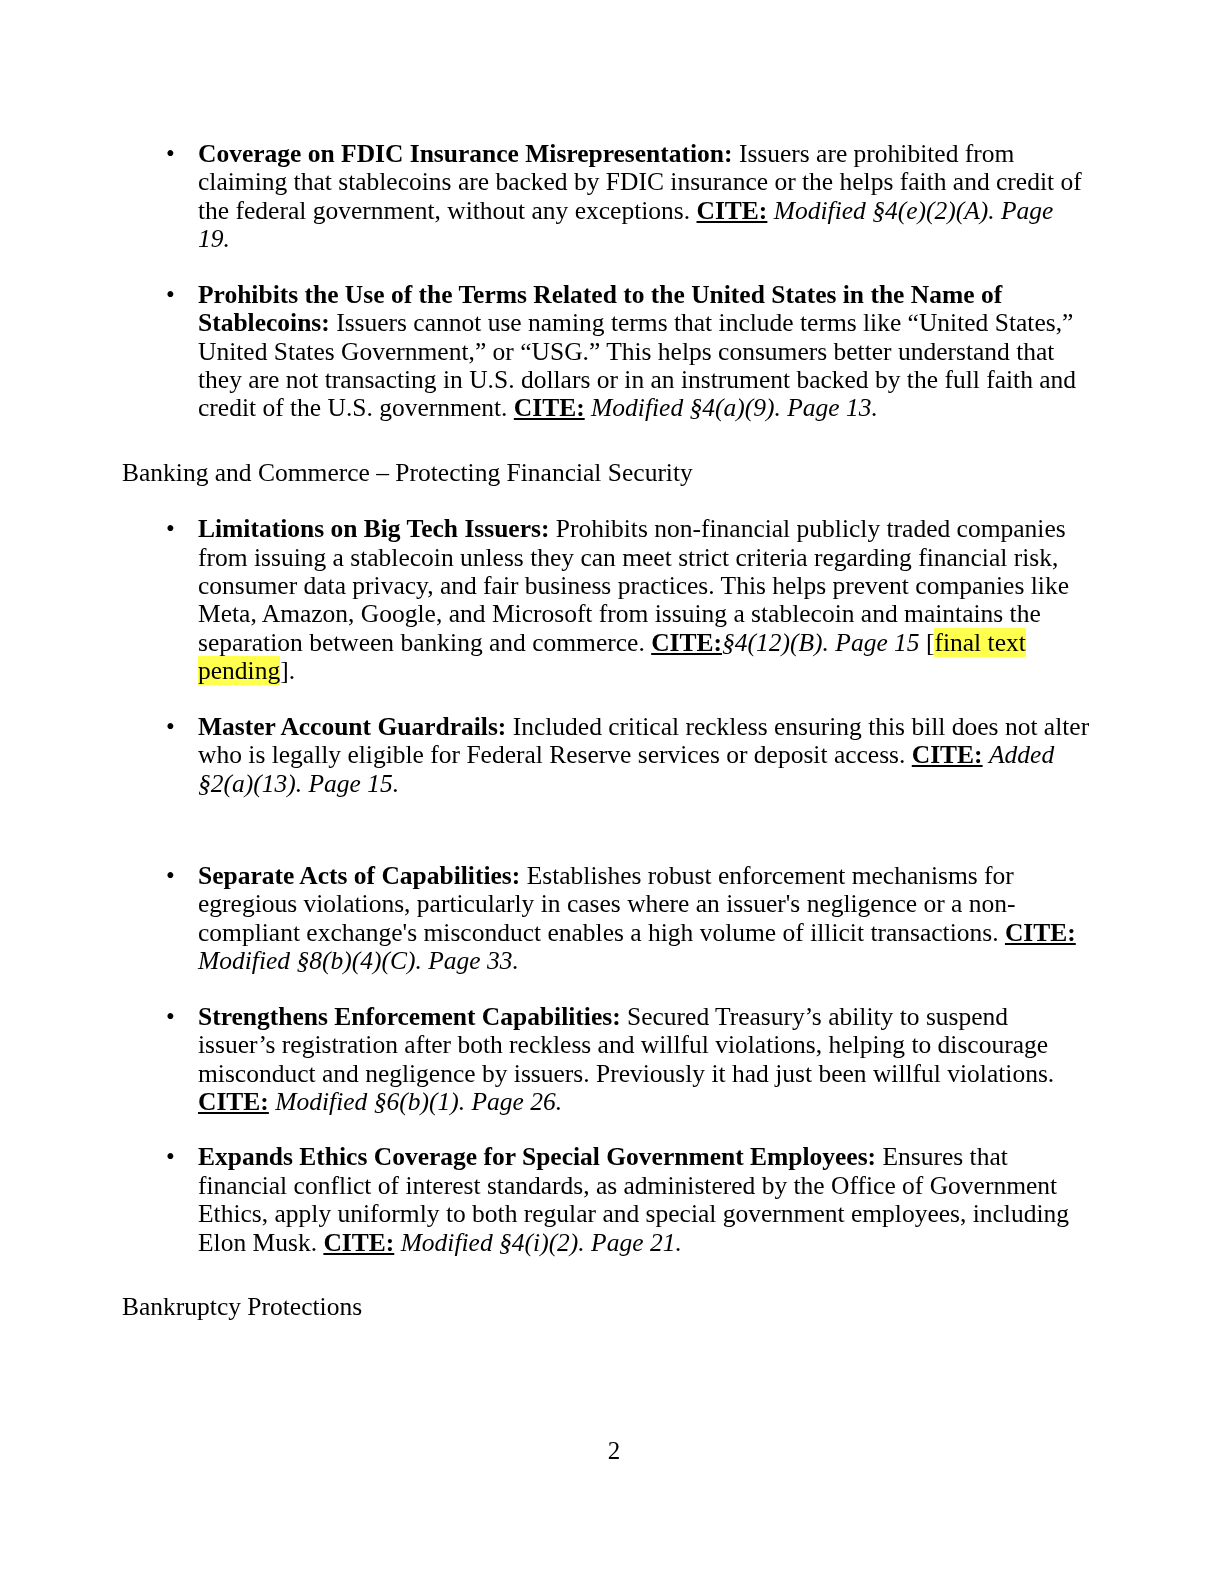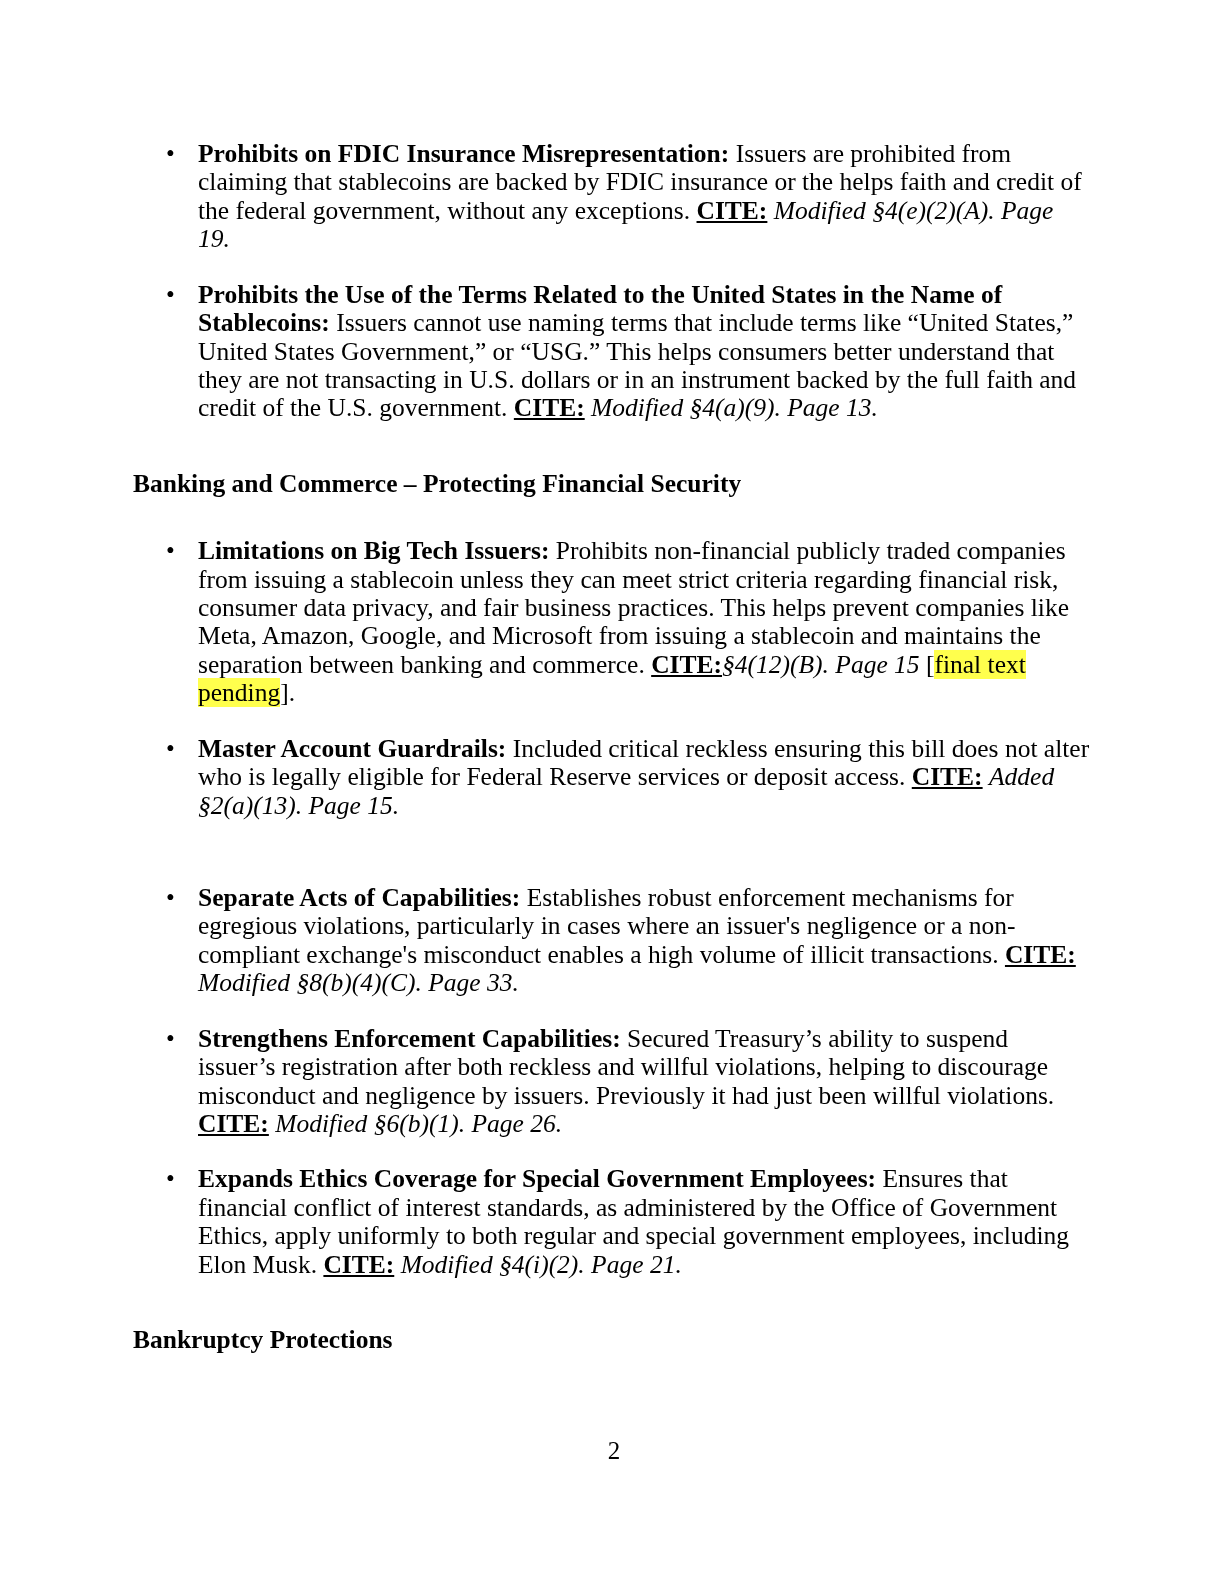--- a/index.html
+++ b/index.html
@@ -19,23 +19,23 @@
     box-sizing: border-box;
     padding: 140px 138px 0 122px;
     overflow: hidden;
   }
   .doc-body {
     font-size: 25.5px;
     line-height: 1.115;
   }
   
   .section-heading {
-    font-weight: bold;
+    font-weight: normal;
     font-size: 25.5px;
-    margin: 11px;
+    margin: 0;
     padding: 0;
   }
 
   
   ul.bullets {
     list-style: none;
     margin: 0;
     padding: 0;
   }
   ul.bullets > li {
@@ -82,21 +82,21 @@
 </head>
 <body>
 
 <div id="page">
 
   <div class="doc-body">
 
     <ul class="bullets">
       <li>
         <span class="bullet-marker">•</span>
-        <span class="lead">Prohibits on FDIC Insurance Misrepresentation:</span><span> Issuers are prohibited from claiming that stablecoins are backed by FDIC insurance or the helps faith and credit of the federal government, without any exceptions. </span><span class="cite-label">CITE:</span><span> </span><span class="cite-ref">Modified §4(e)(2)(A). Page 19.</span>
+        <span class="lead">Coverage on FDIC Insurance Misrepresentation:</span><span> Issuers are prohibited from claiming that stablecoins are backed by FDIC insurance or the helps faith and credit of the federal government, without any exceptions. </span><span class="cite-label">CITE:</span><span> </span><span class="cite-ref">Modified §4(e)(2)(A). Page 19.</span>
       </li>
       <li>
         <span class="bullet-marker">•</span>
         <span class="lead">Prohibits the Use of the Terms Related to the United States in the Name of Stablecoins:</span><span> Issuers cannot use naming terms that include terms like “United States,” United States Government,” or “USG.” This helps consumers better understand that they are not transacting in U.S. dollars or in an instrument backed by the full faith and credit of the U.S. government. </span><span class="cite-label">CITE:</span><span> </span><span class="cite-ref">Modified §4(a)(9). Page 13.</span>
       </li>
     </ul>
 
     <div class="heading-gap-top"></div>
     <p class="section-heading">Banking and Commerce – Protecting Financial Security</p>
     <div class="heading-gap-bottom"></div>

